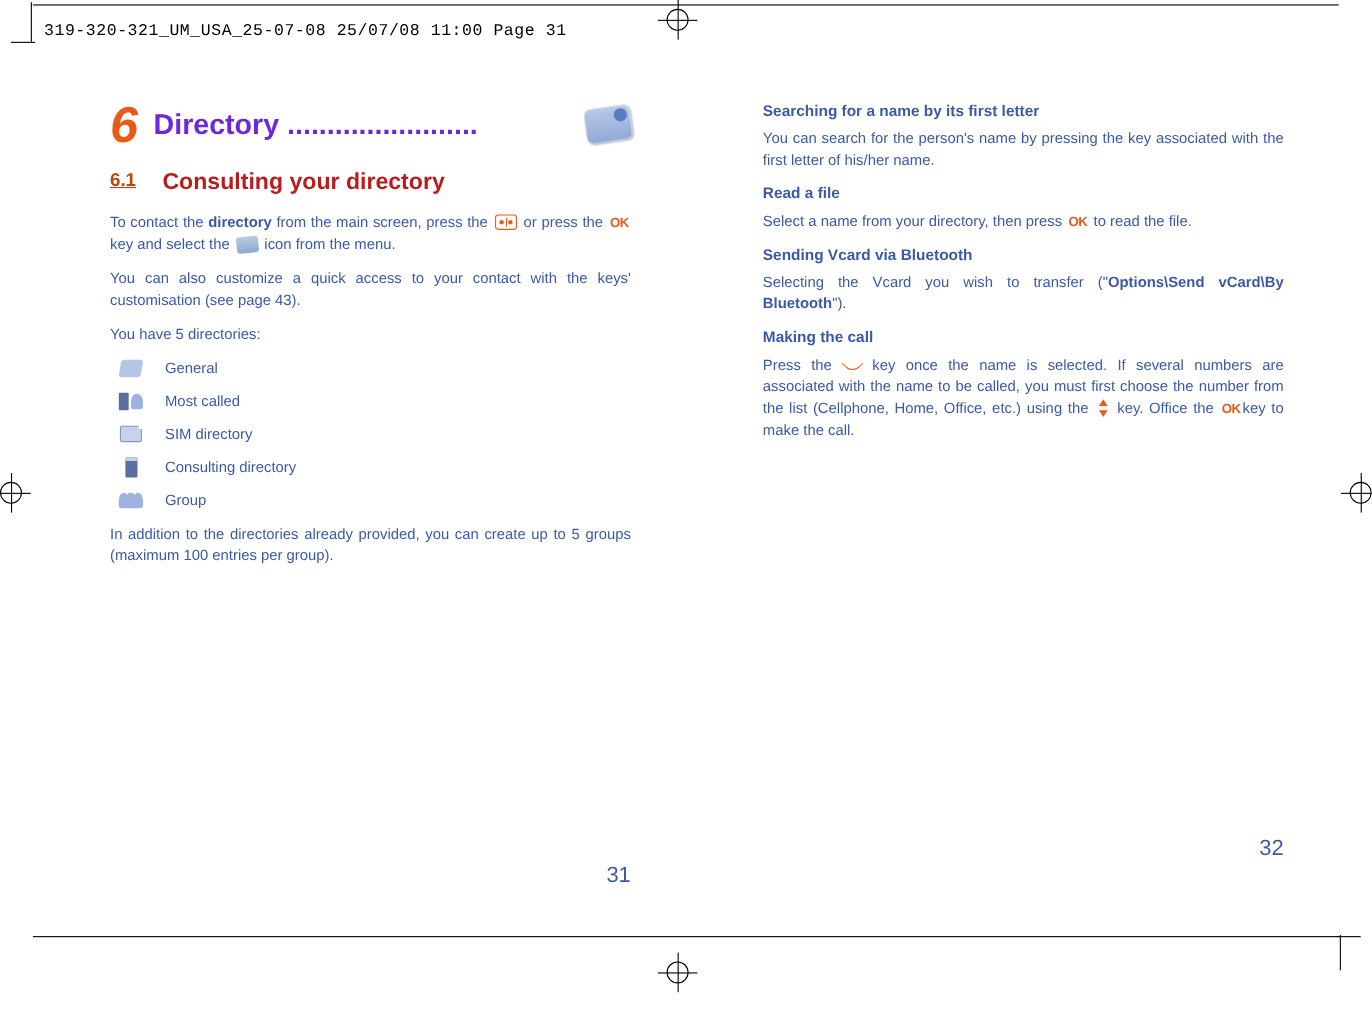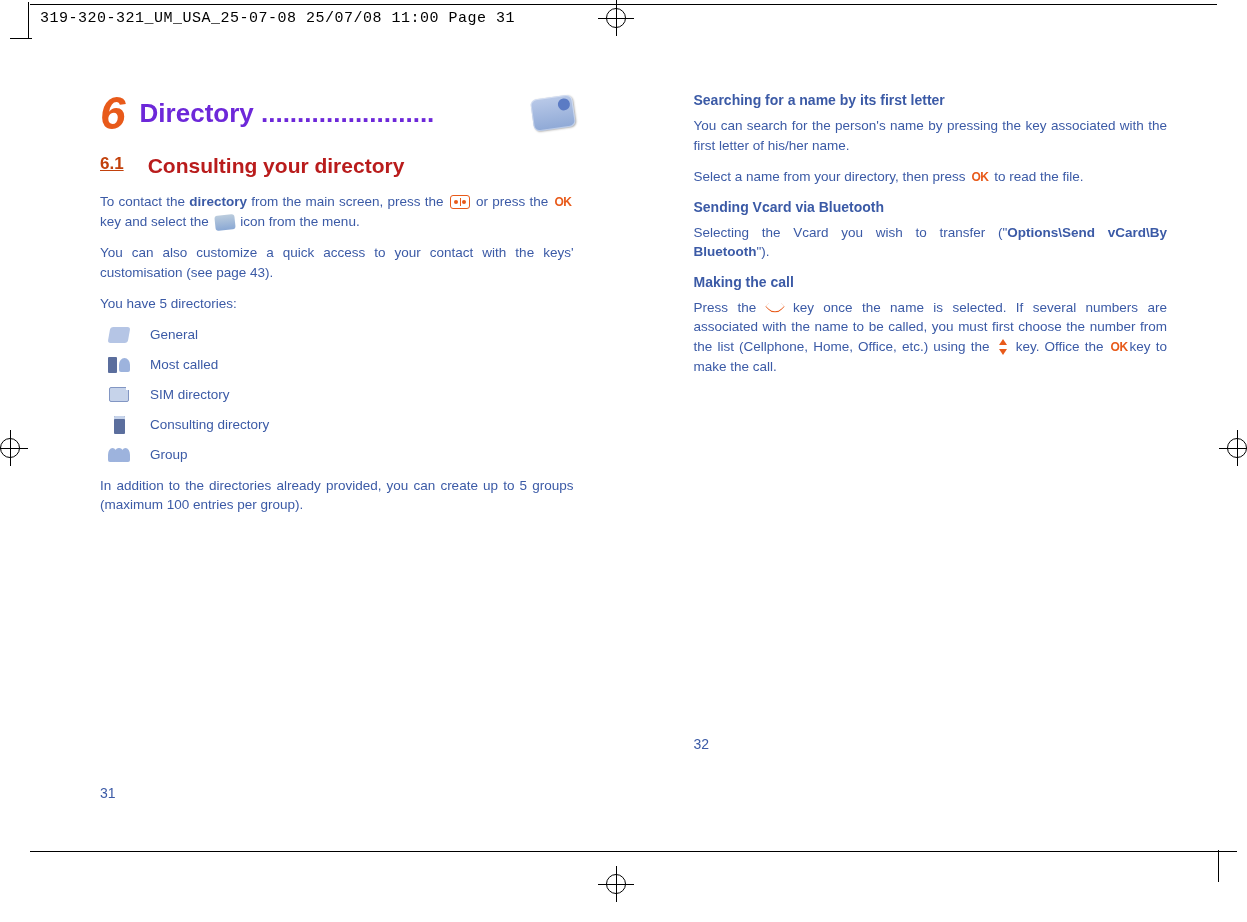--- a/index.html
+++ b/index.html
@@ -6,21 +6,21 @@
   body {
     font-family: Arial, Helvetica, sans-serif;
     background: #fff;
     color: #3b5aa6;
     width: 1247px;
     height: 922px;
     position: relative;
   }
   .header-line {
     position: absolute;
-    top: 10px;
+    top: 20px;
     left: 40px;
     font-family: "Courier New", monospace;
     font-size: 15px;
     color: #000;
     letter-spacing: 0.5px;
   }
   .crop-top {
     position: absolute;
     top: 4px;
     left: 30px;
@@ -145,21 +145,21 @@
   }
   .updown::before {
     content:""; position:absolute; top:0; left:2px;
     border-left:4px solid transparent; border-right:4px solid transparent; border-bottom:6px solid #e85a1a;
   }
   .updown::after {
     content:""; position:absolute; bottom:0; left:2px;
     border-left:4px solid transparent; border-right:4px solid transparent; border-top:6px solid #e85a1a;
   }
   .h4 { font-weight: bold; font-size: 14px; margin-bottom: 8px; margin-top: 2px; }
-  .page-number { text-align: left; font-size: 14px; margin-top: 270px; }
+  .page-number { text-align: right; font-size: 20px; margin-top: 270px; }
   .right .page-number { margin-top: 360px; }
 </style>
 </head>
 <body>
 
 <div class="crop-top"></div>
 <div class="corner-tl"></div>
 <div class="corner-tl2"></div>
 <div class="crop-bottom"></div>
 <div class="corner-br"></div>
@@ -249,20 +249,21 @@
 
     <p>In addition to the directories already provided, you can create up to 5 groups (maximum 100 entries per group).</p>
 
     <div class="page-number">31</div>
   </div>
 
   <div class="page right">
     <div class="h4">Searching for a name by its first letter</div>
     <p>You can search for the person's name by pressing the key associated with the first letter of his/her name.</p>
 
+    <div class="h4">Read a file</div>
     <p style="text-align:left">
       <span>Select a name from your directory, then press </span><span class="inline-icon ok-icon">OK</span><span> to read the file.</span>
     </p>
 
     <div class="h4">Sending Vcard via Bluetooth</div>
     <p>
       <span>Selecting the Vcard you wish to transfer ("</span><span class="bold">Options\Send vCard\By Bluetooth</span><span>").</span>
     </p>
 
     <div class="h4">Making the call</div>

